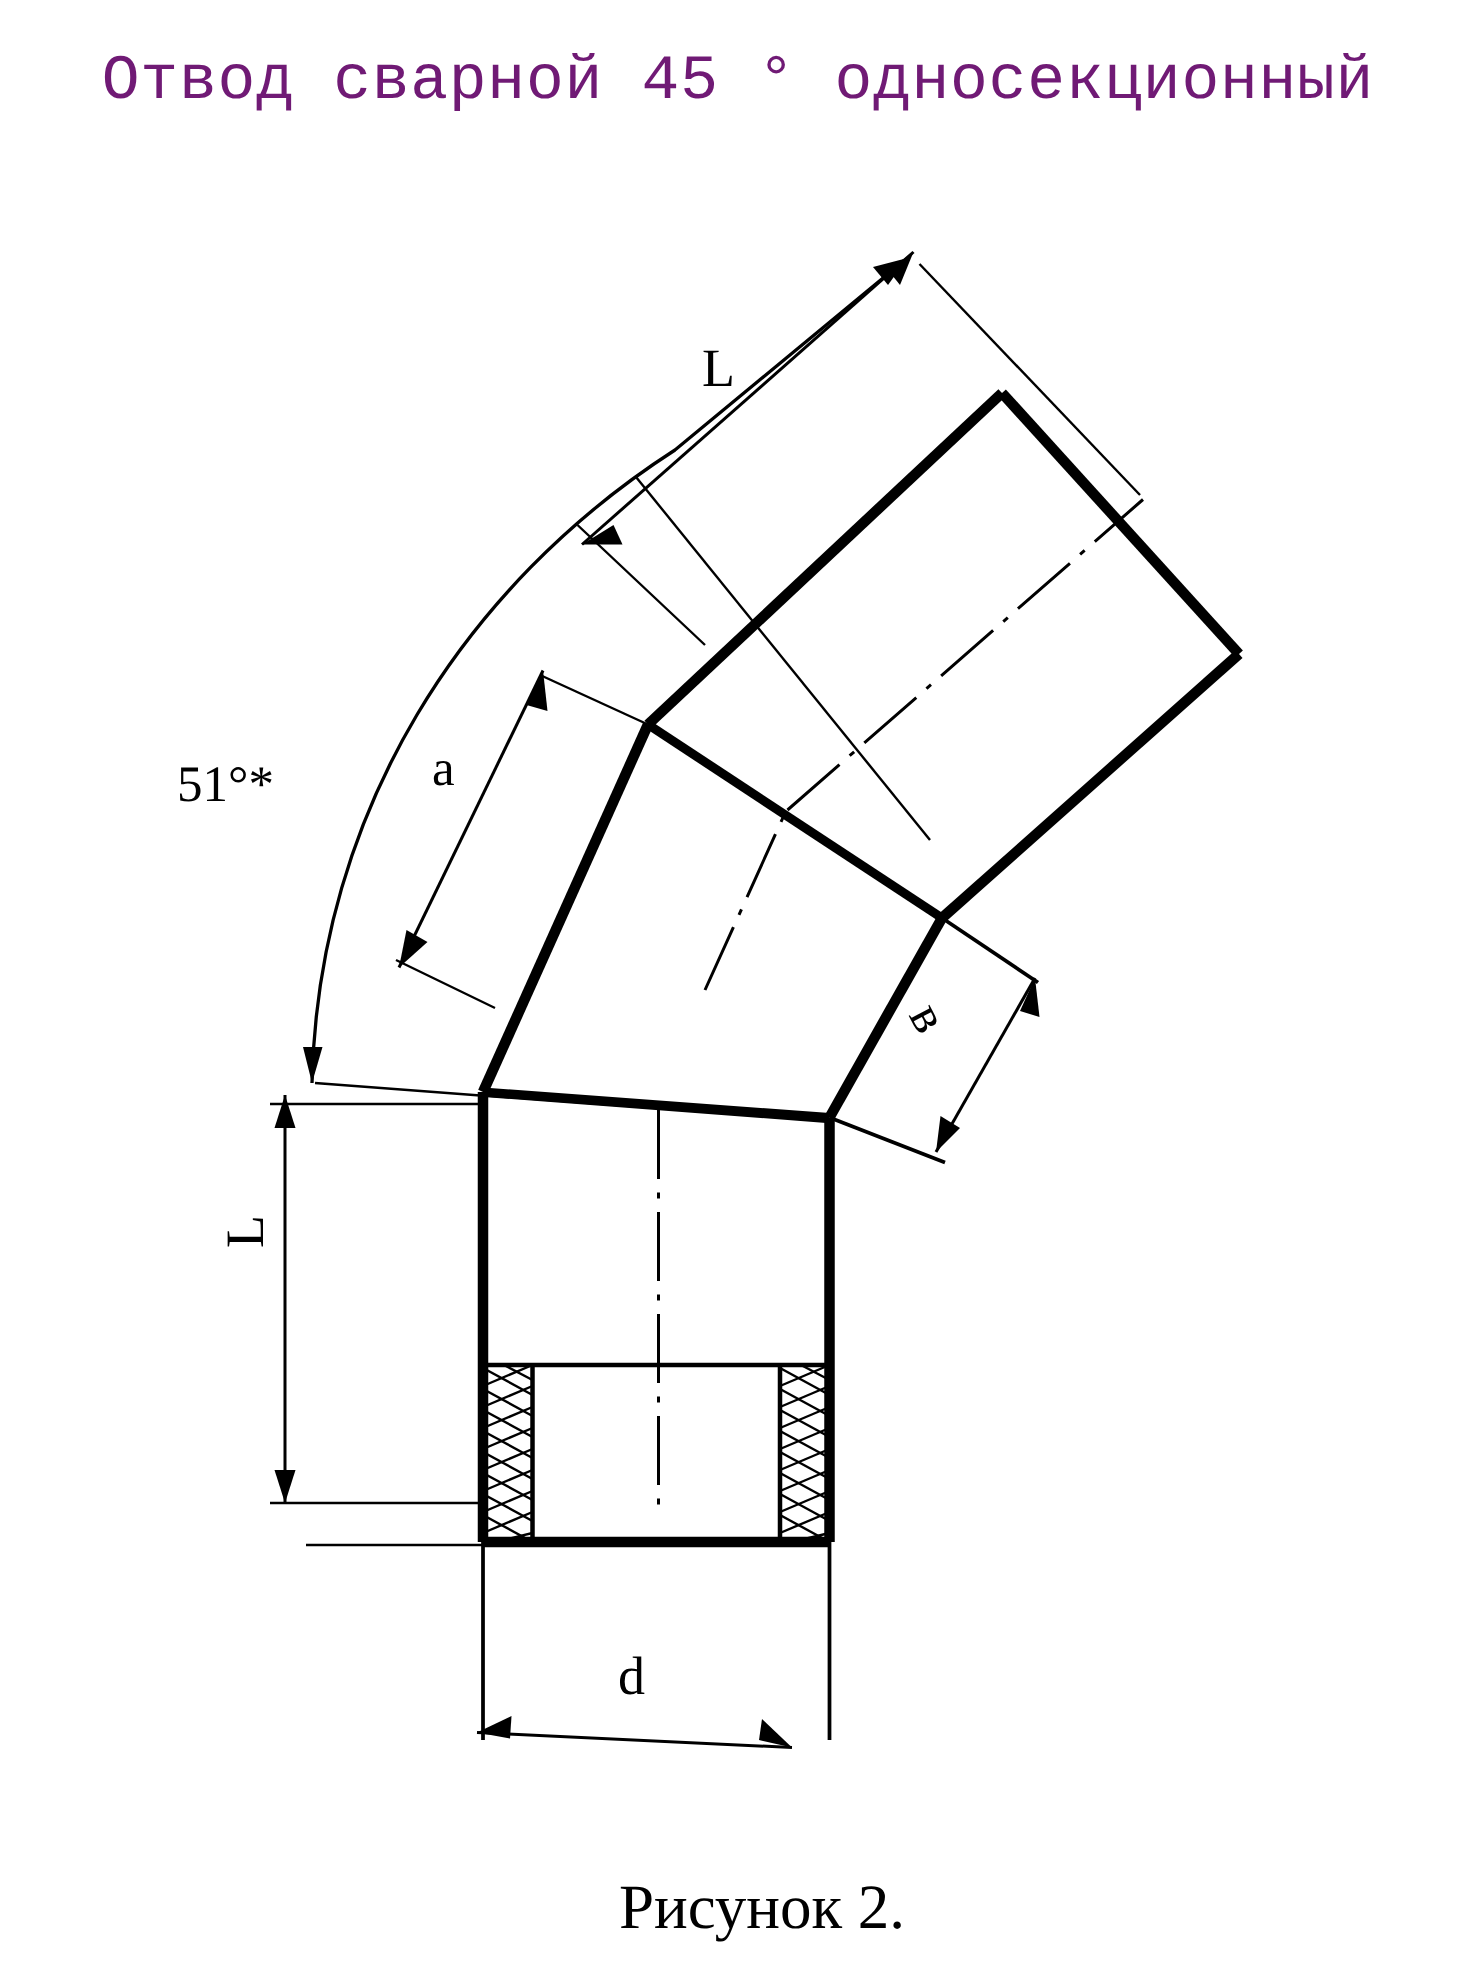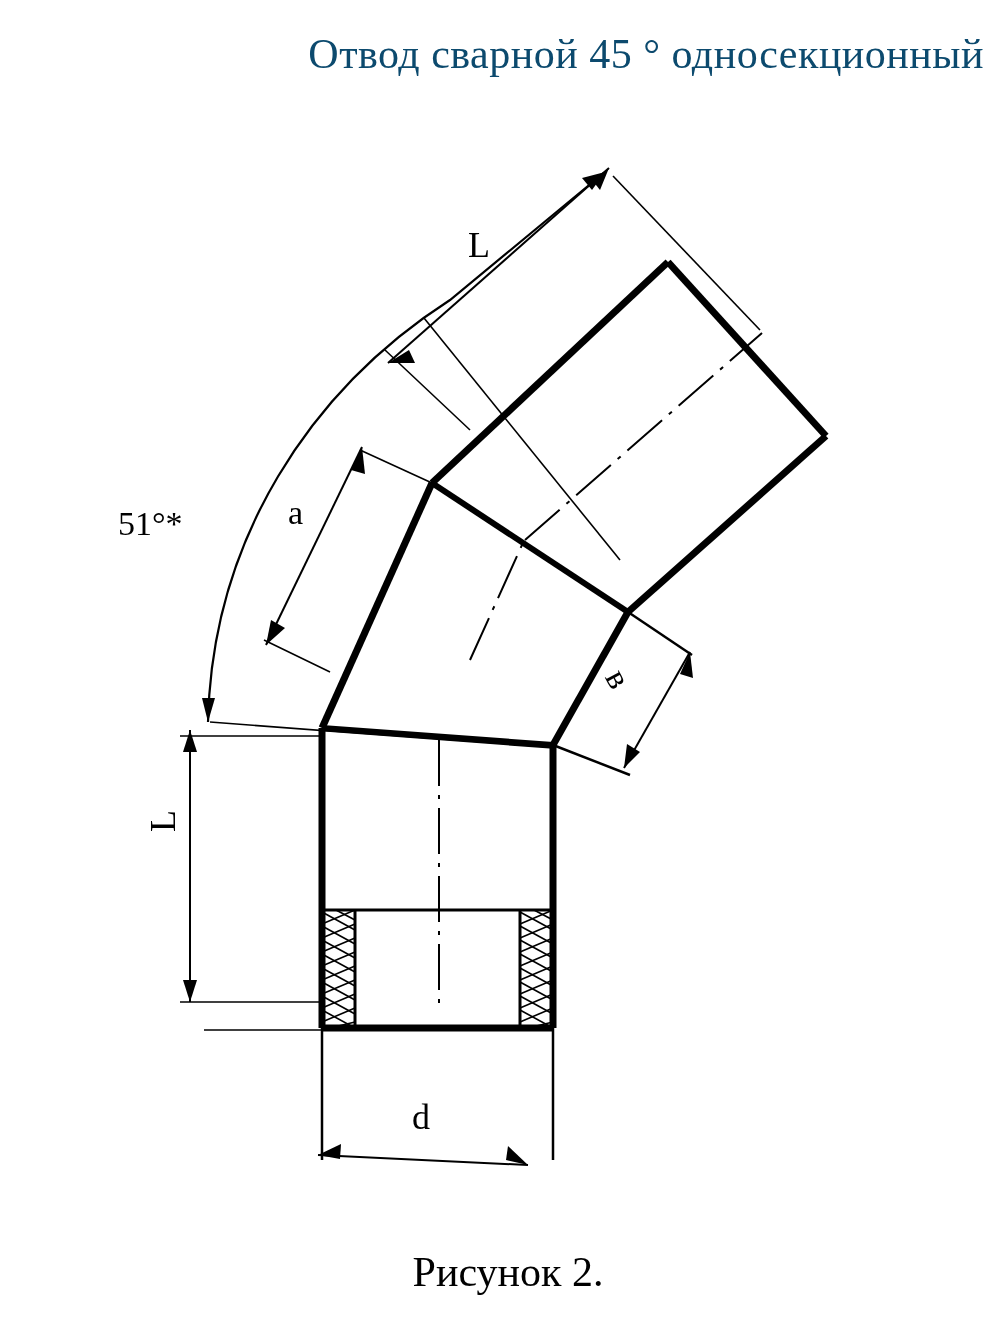--- a/index.html
+++ b/index.html
@@ -14,25 +14,25 @@
     background: #ffffff;
     overflow: hidden;
     font-family: "Liberation Serif", serif;
     color: #000000;
   }
   #title {
     position: absolute;
     top: 30px;
     left: 0;
     width: 984px;
-    text-align: right;
-    font-family: Liberation Serif, serif;
+    text-align: center;
+    font-family: Liberation Mono, monospace;
     font-size: 42px;
     letter-spacing: 0.5px;
-    color: #0c4a6e;
+    color: #701a75;
     white-space: nowrap;
   }
   #caption {
     position: absolute;
     top: 1248px;
     left: 16px;
     width: 984px;
     text-align: center;
     font-family: "Liberation Serif", serif;
     font-size: 42px;

